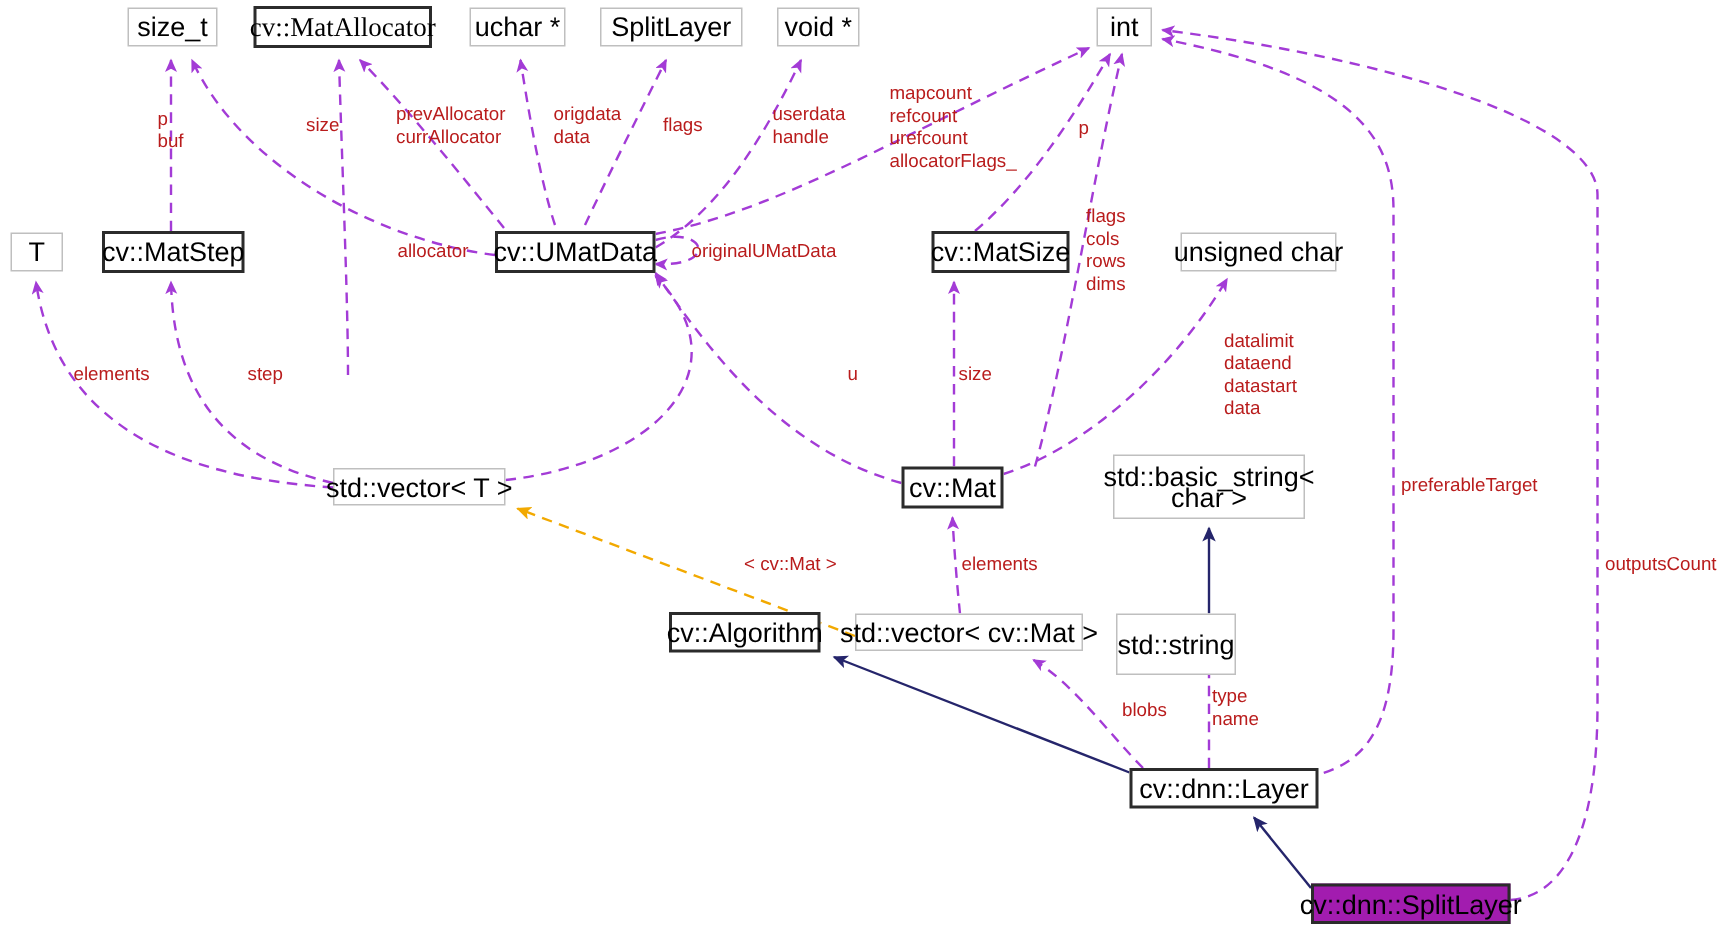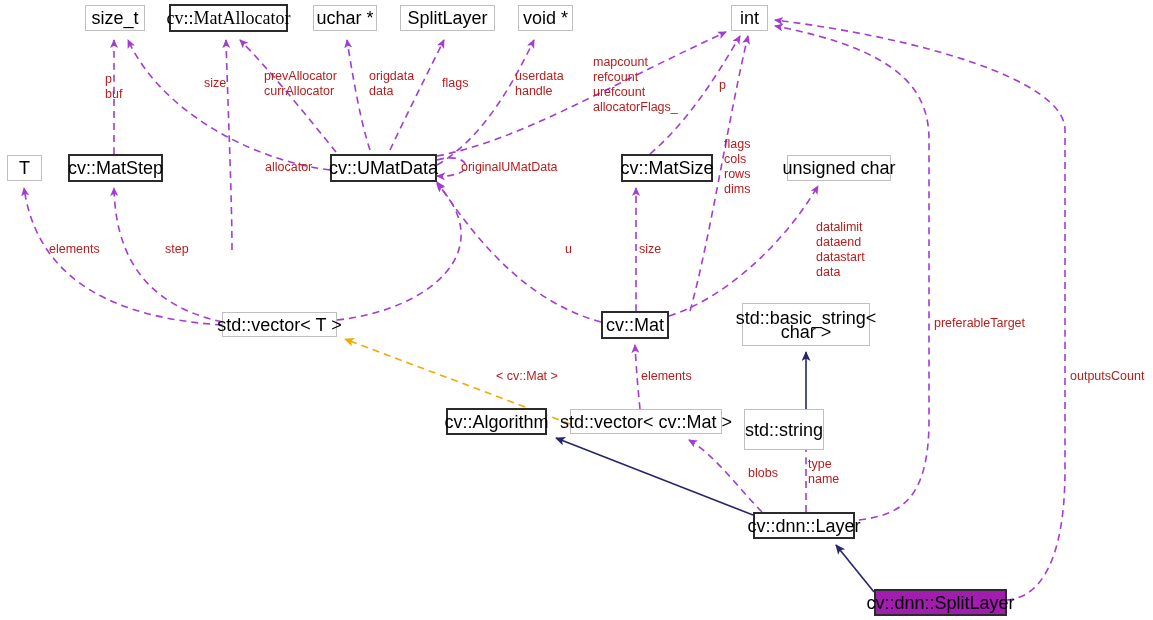--- a/index.html
+++ b/index.html
@@ -148,21 +148,21 @@
       <div class="node thick" style="left: 330px; top: 154px; width: 107px; height: 28px;"><span>cv::UMatData</span></div>
       <div class="node thick" style="left: 590px; top: 154px; width: 92px; height: 28px; margin-left: 31px;"><span>cv::MatSize</span></div>
       <div class="node thin" style="left: 787px; top: 155px; width: 104px; height: 26px;"><span>unsigned char</span></div>
       <div class="node thin" style="left: 222px; top: 312px; width: 115px; height: 25px;"><span>std::vector&lt; T &gt;</span></div>
       <div class="node thick" style="left: 601px; top: 311px; width: 68px; height: 28px;"><span>cv::Mat</span></div>
       <div class="node thin" style="left: 742px; top: 303px; width: 128px; height: 43px;"><span>std::basic_string&lt;
 char &gt;</span></div>
       <div class="node thick" style="left: 446px; top: 408px; width: 101px; height: 27px;"><span>cv::Algorithm</span></div>
       <div class="node thin" style="left: 570px; top: 409px; width: 152px; height: 25px;"><span>std::vector&lt; cv::Mat &gt;</span></div>
       <div class="node thin" style="left: 732px; top: 409px; width: 80px; height: 41px; margin-left: 12px;"><span>std::string</span></div>
-      <div class="node thick" style="left: 753px; top: 512px; width: 102px; height: 27px;"><span>cv::dnn::Layer</span></div>
+      <div class="node thick" style="left: 753px; top: 512px; width: 126px; height: 27px;"><span>cv::dnn::Layer</span></div>
       <div class="node filled" style="left: 874px; top: 589px; width: 133px; height: 27px;"><span>cv::dnn::SplitLayer</span></div>
     </div>
   <div id="labels-layer">
       <div class="edge-label la" style="left: 105px; top: 72px;">p
 buf</div>
       <div class="edge-label la" style="left: 204px; top: 76px;">size</div>
       <div class="edge-label la" style="left: 264px; top: 69px;">prevAllocator
 currAllocator</div>
       <div class="edge-label la" style="left: 369px; top: 69px;">origdata
 data</div>

